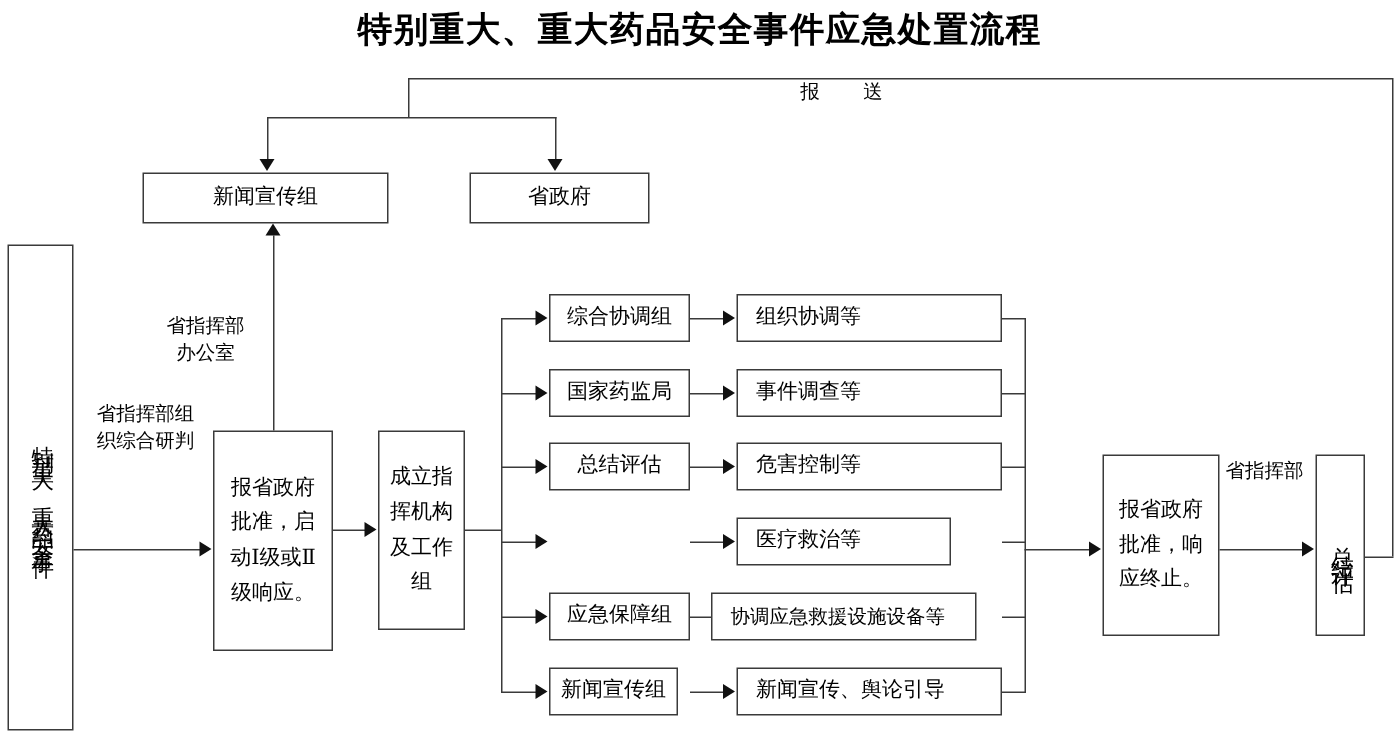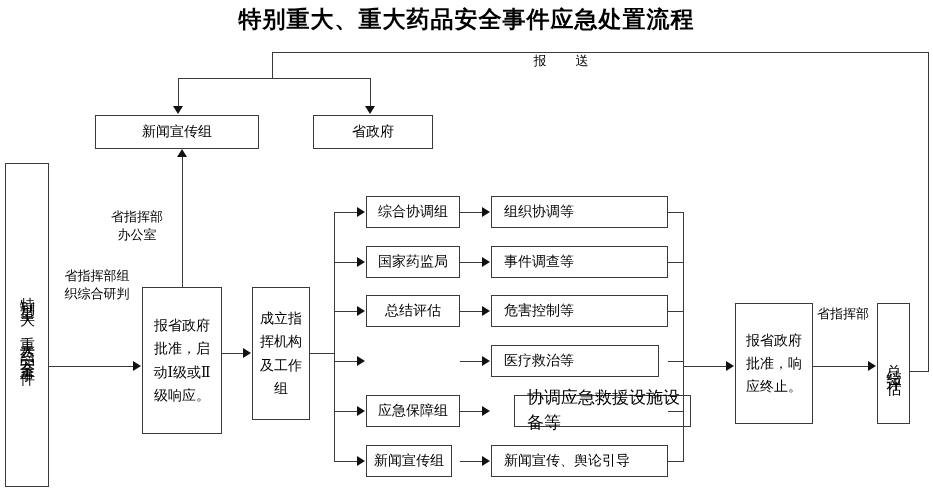--- a/index.html
+++ b/index.html
@@ -178,29 +178,29 @@
   <div class="box" style="left:366px; top:295px; width:94px; height:32px;">总结评估</div>
   <div class="hline" style="left:460px; top:311px; width:23px;"></div>
   <div class="arrow-r" style="left:482px; top:306px;"></div>
   <div class="box" style="left:491px; top:295px; width:177px; height:32px; justify-content:flex-start; padding-left:12px; text-align:left;">危害控制等</div>
   <div class="hline" style="left:668px; top:311px; width:16px;"></div>
 
   <div class="hline" style="left:334px; top:361px; width:24px;"></div>
   <div class="arrow-r" style="left:357px; top:356px;"></div>
   <div class="hline" style="left:460px; top:361px; width:23px;"></div>
   <div class="arrow-r" style="left:482px; top:356px;"></div>
-  <div class="box" style="left:491px; top:345px; width:168px; height:32px; justify-content:flex-start; padding-left:12px; text-align:left;">医疗救治等</div>
+  <div class="box" style="left:491px; top:345px; width:143px; height:32px; justify-content:flex-start; padding-left:12px; text-align:left;">医疗救治等</div>
   <div class="hline" style="left:668px; top:361px; width:16px;"></div>
 
   <div class="hline" style="left:334px; top:411px; width:24px;"></div>
   <div class="arrow-r" style="left:357px; top:406px;"></div>
   <div class="box" style="left:366px; top:395px; width:94px; height:32px;">应急保障组</div>
   <div class="hline" style="left:460px; top:411px; width:23px;"></div>
   <div class="arrow-r" style="left:482px; top:406px;"></div>
-  <div class="box" style="left:514px; top:395px; width:177px; height:32px; justify-content:flex-start; padding-left:12px; text-align:left; font-size:17px;">协调应急救援设施设备等</div>
+  <div class="box" style="left:474px; top:395px; width:177px; height:32px; justify-content:flex-start; padding-left:12px; text-align:left; font-size:13px;">协调应急救援设施设备等</div>
   <div class="hline" style="left:668px; top:411px; width:16px;"></div>
 
   <div class="hline" style="left:334px; top:461px; width:24px;"></div>
   <div class="arrow-r" style="left:357px; top:456px;"></div>
   <div class="box" style="left:366px; top:445px; width:86px; height:32px;">新闻宣传组</div>
   <div class="hline" style="left:460px; top:461px; width:23px;"></div>
   <div class="arrow-r" style="left:482px; top:456px;"></div>
   <div class="box" style="left:491px; top:445px; width:177px; height:32px; justify-content:flex-start; padding-left:12px; text-align:center;">新闻宣传、舆论引导</div>
   <div class="hline" style="left:668px; top:461px; width:16px;"></div>
 

